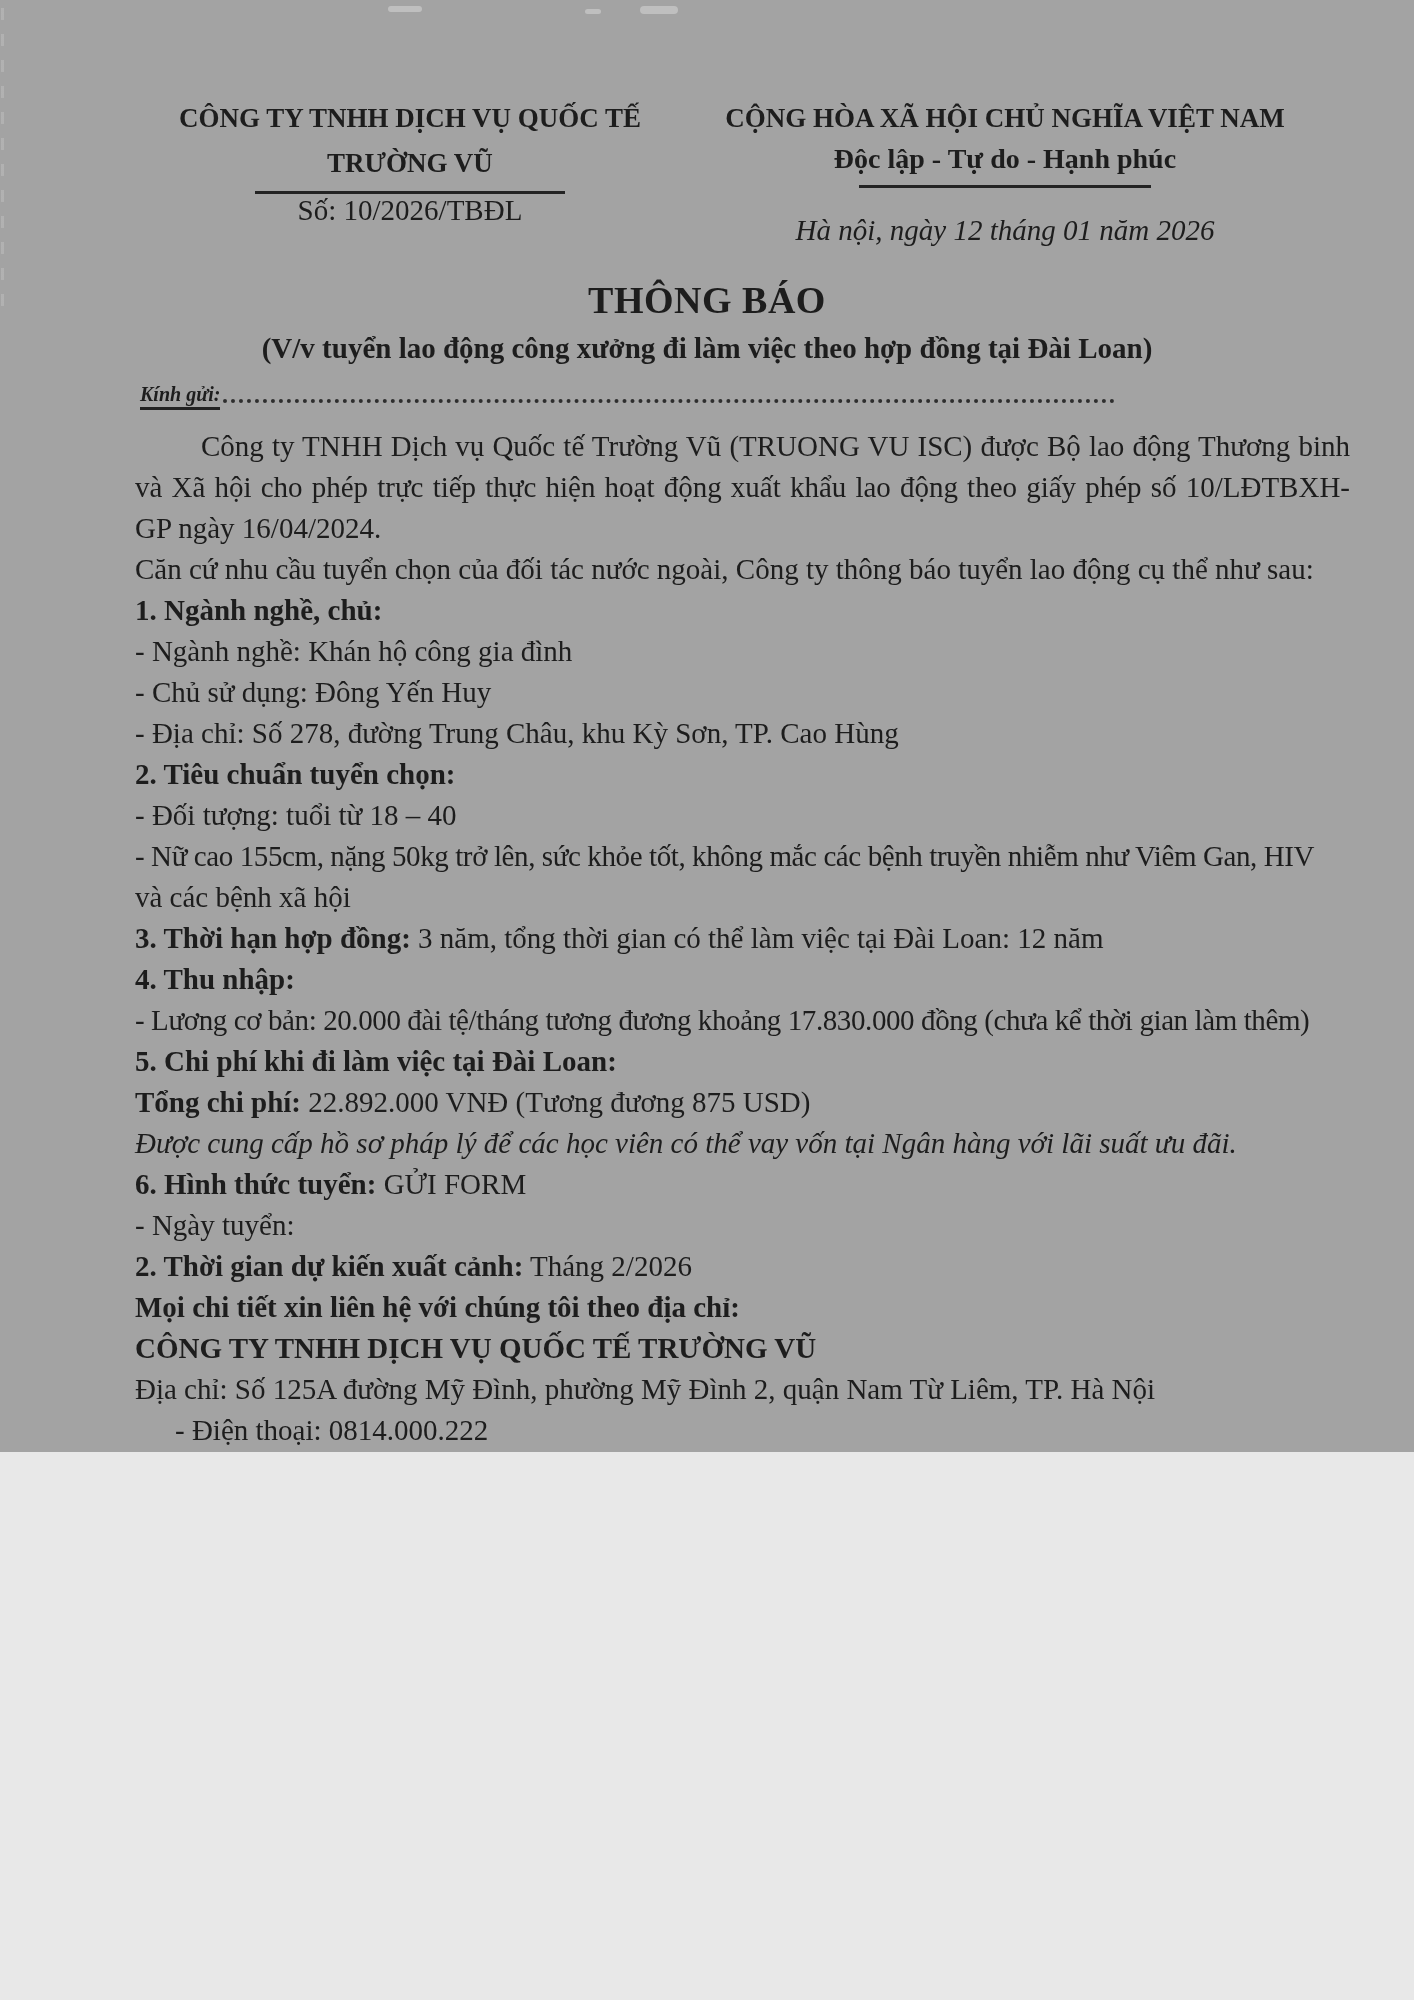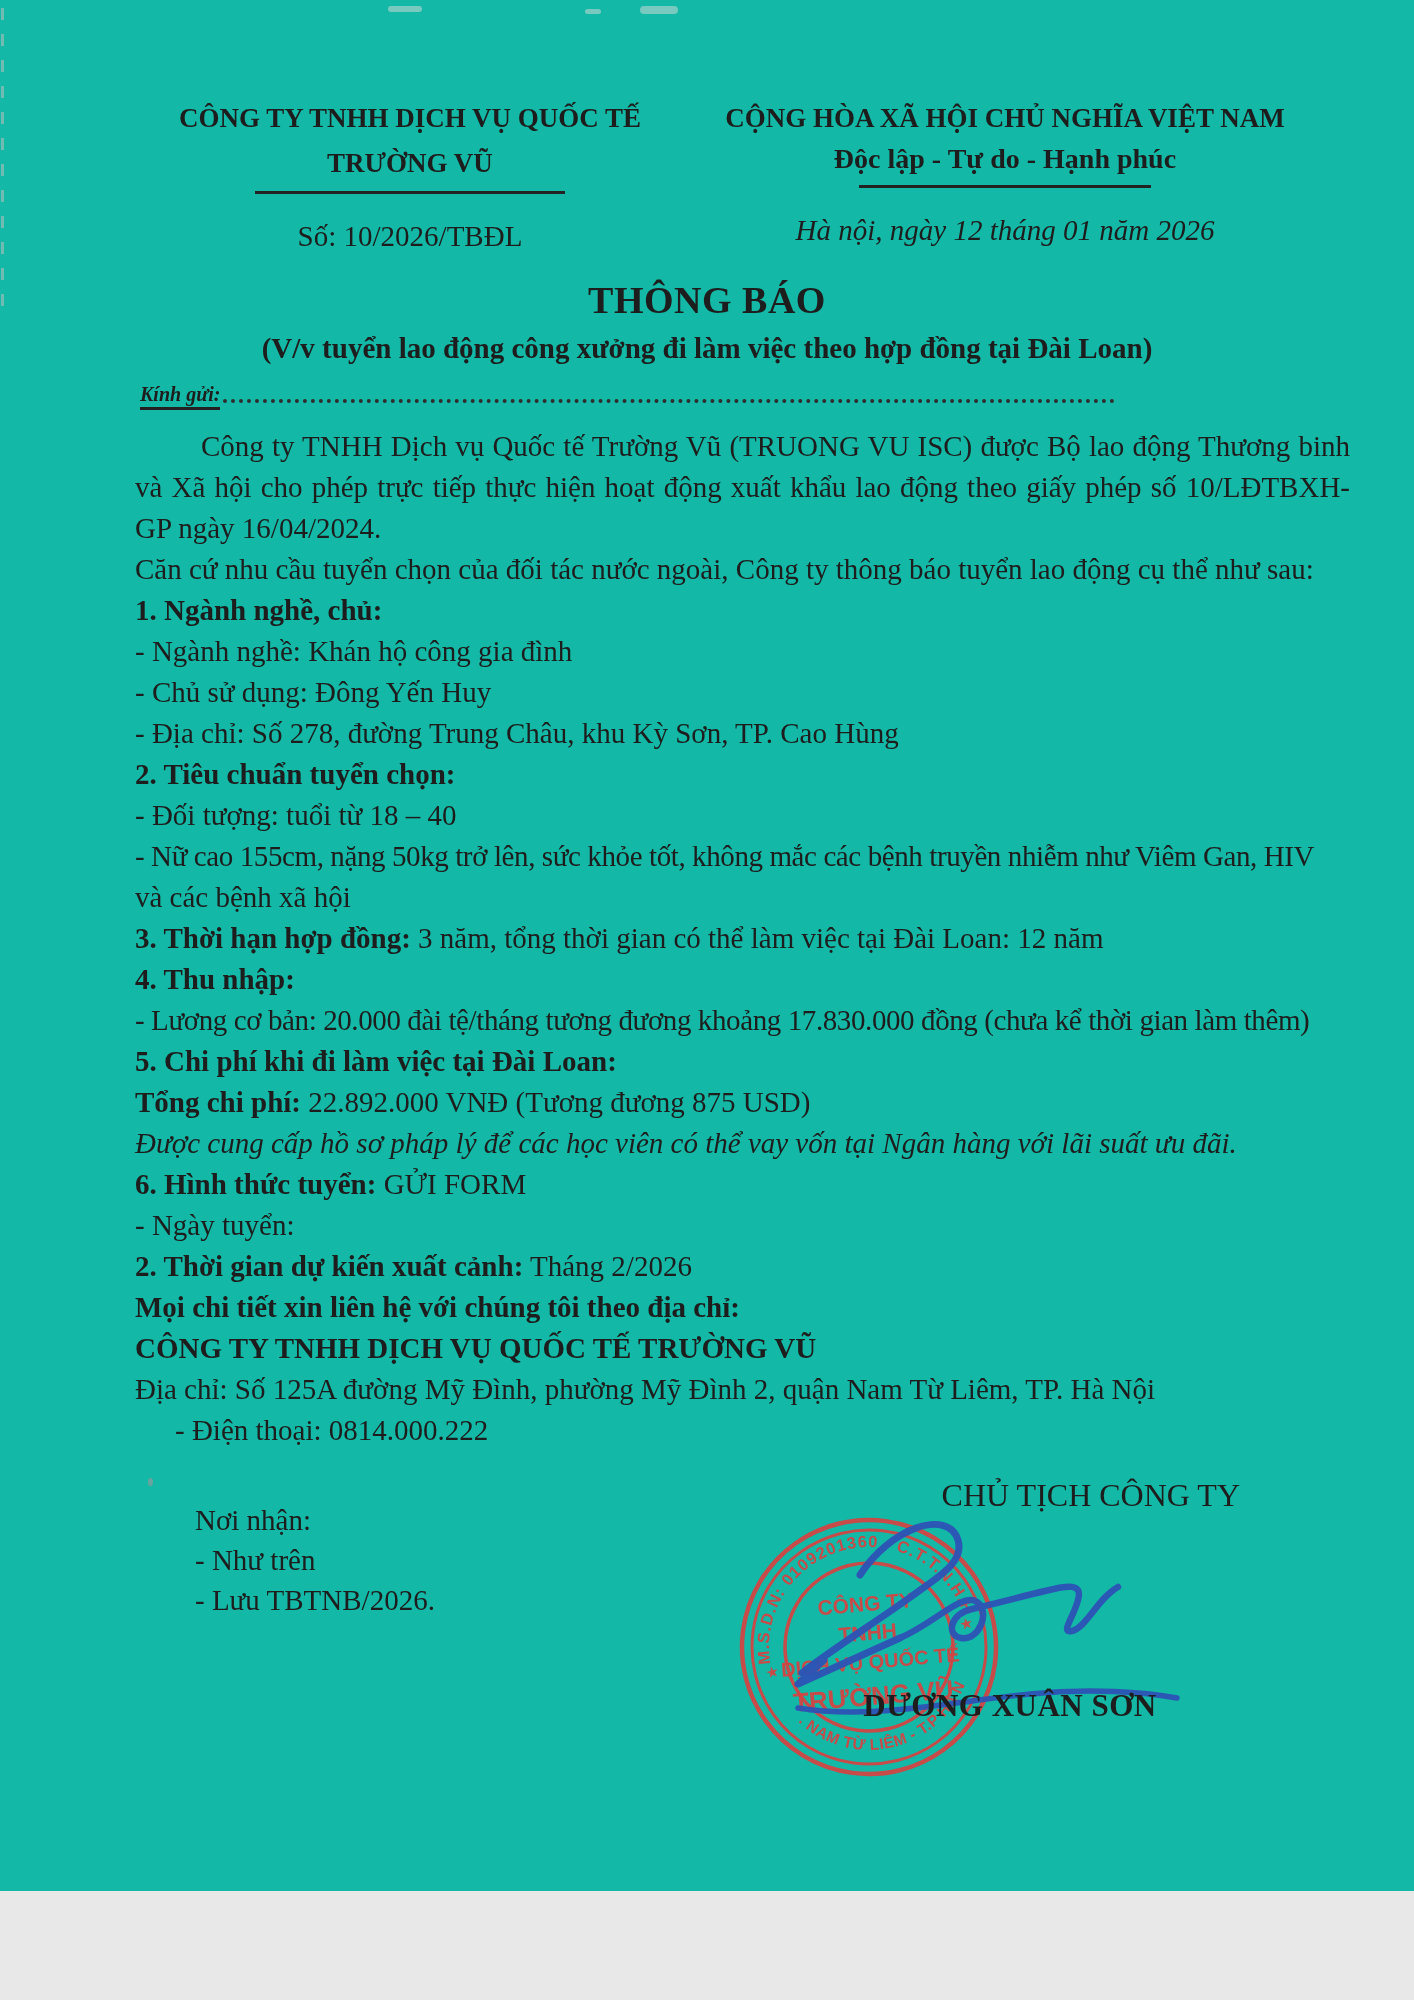--- a/index.html
+++ b/index.html
@@ -1,20 +1,20 @@
 <!DOCTYPE html>
 <html><head>
 <meta charset="utf-8">
 <style>
   html,body{margin:0;padding:0;background:#e8e8e8;}
   .page{
     position:relative;
-    width:1414px;height:1891px;
+    width:1414px;height:1452px;
     margin:0 auto;
-    background:#14b8a6;
+    background:#a3a3a3;
     font-family:"Liberation Serif","DejaVu Serif",serif;
     color:#1d1d1d;
     overflow:hidden;
   }
   
   .edge-strip{
     position:absolute;left:1px;top:8px;width:3px;height:300px;
     background:repeating-linear-gradient(to bottom,#bdbdbd 0 12px,transparent 12px 26px);
     opacity:.55;
   }
@@ -26,21 +26,21 @@
   
   .hdr-left{position:absolute;left:145px;top:102px;width:530px;text-align:center;}
   .hdr-right{position:absolute;left:715px;top:102px;width:580px;text-align:center;}
   .org1,.org2{font-weight:700;font-size:27px;line-height:32px;}
   .org2{margin-top:13px;}
   .motto1{font-weight:700;font-size:27px;line-height:32px;}
   .motto2{font-weight:700;font-size:28px;line-height:32px;margin-top:9px;}
   .rule{height:3px;background:#232323;margin:12px auto 0 auto;}
   .rule-left{width:310px;}
   .rule-right{width:292px;margin-top:10px;}
-  .doc-no{font-size:29px;margin-top:26px;}
+  .doc-no{font-size:29px;}
   .dateline{font-style:italic;font-size:29px;margin-top:26px;}
   
   .title-block{position:absolute;left:0;top:280px;width:1414px;text-align:center;}
   .doc-title{font-weight:700;font-size:38px;line-height:40px;letter-spacing:.5px;}
   .doc-subtitle{font-weight:700;font-size:29px;margin-top:12px;}
   
   .salutation{position:absolute;left:140px;top:383px;width:975px;display:flex;align-items:flex-end;}
   .kg{font-weight:700;font-style:italic;font-size:20px;border-bottom:3px solid #222;padding-bottom:1px;}
   .leader{flex:1;border-bottom:4px dotted #2e2e2e;margin-bottom:7px;margin-left:3px;}
   

